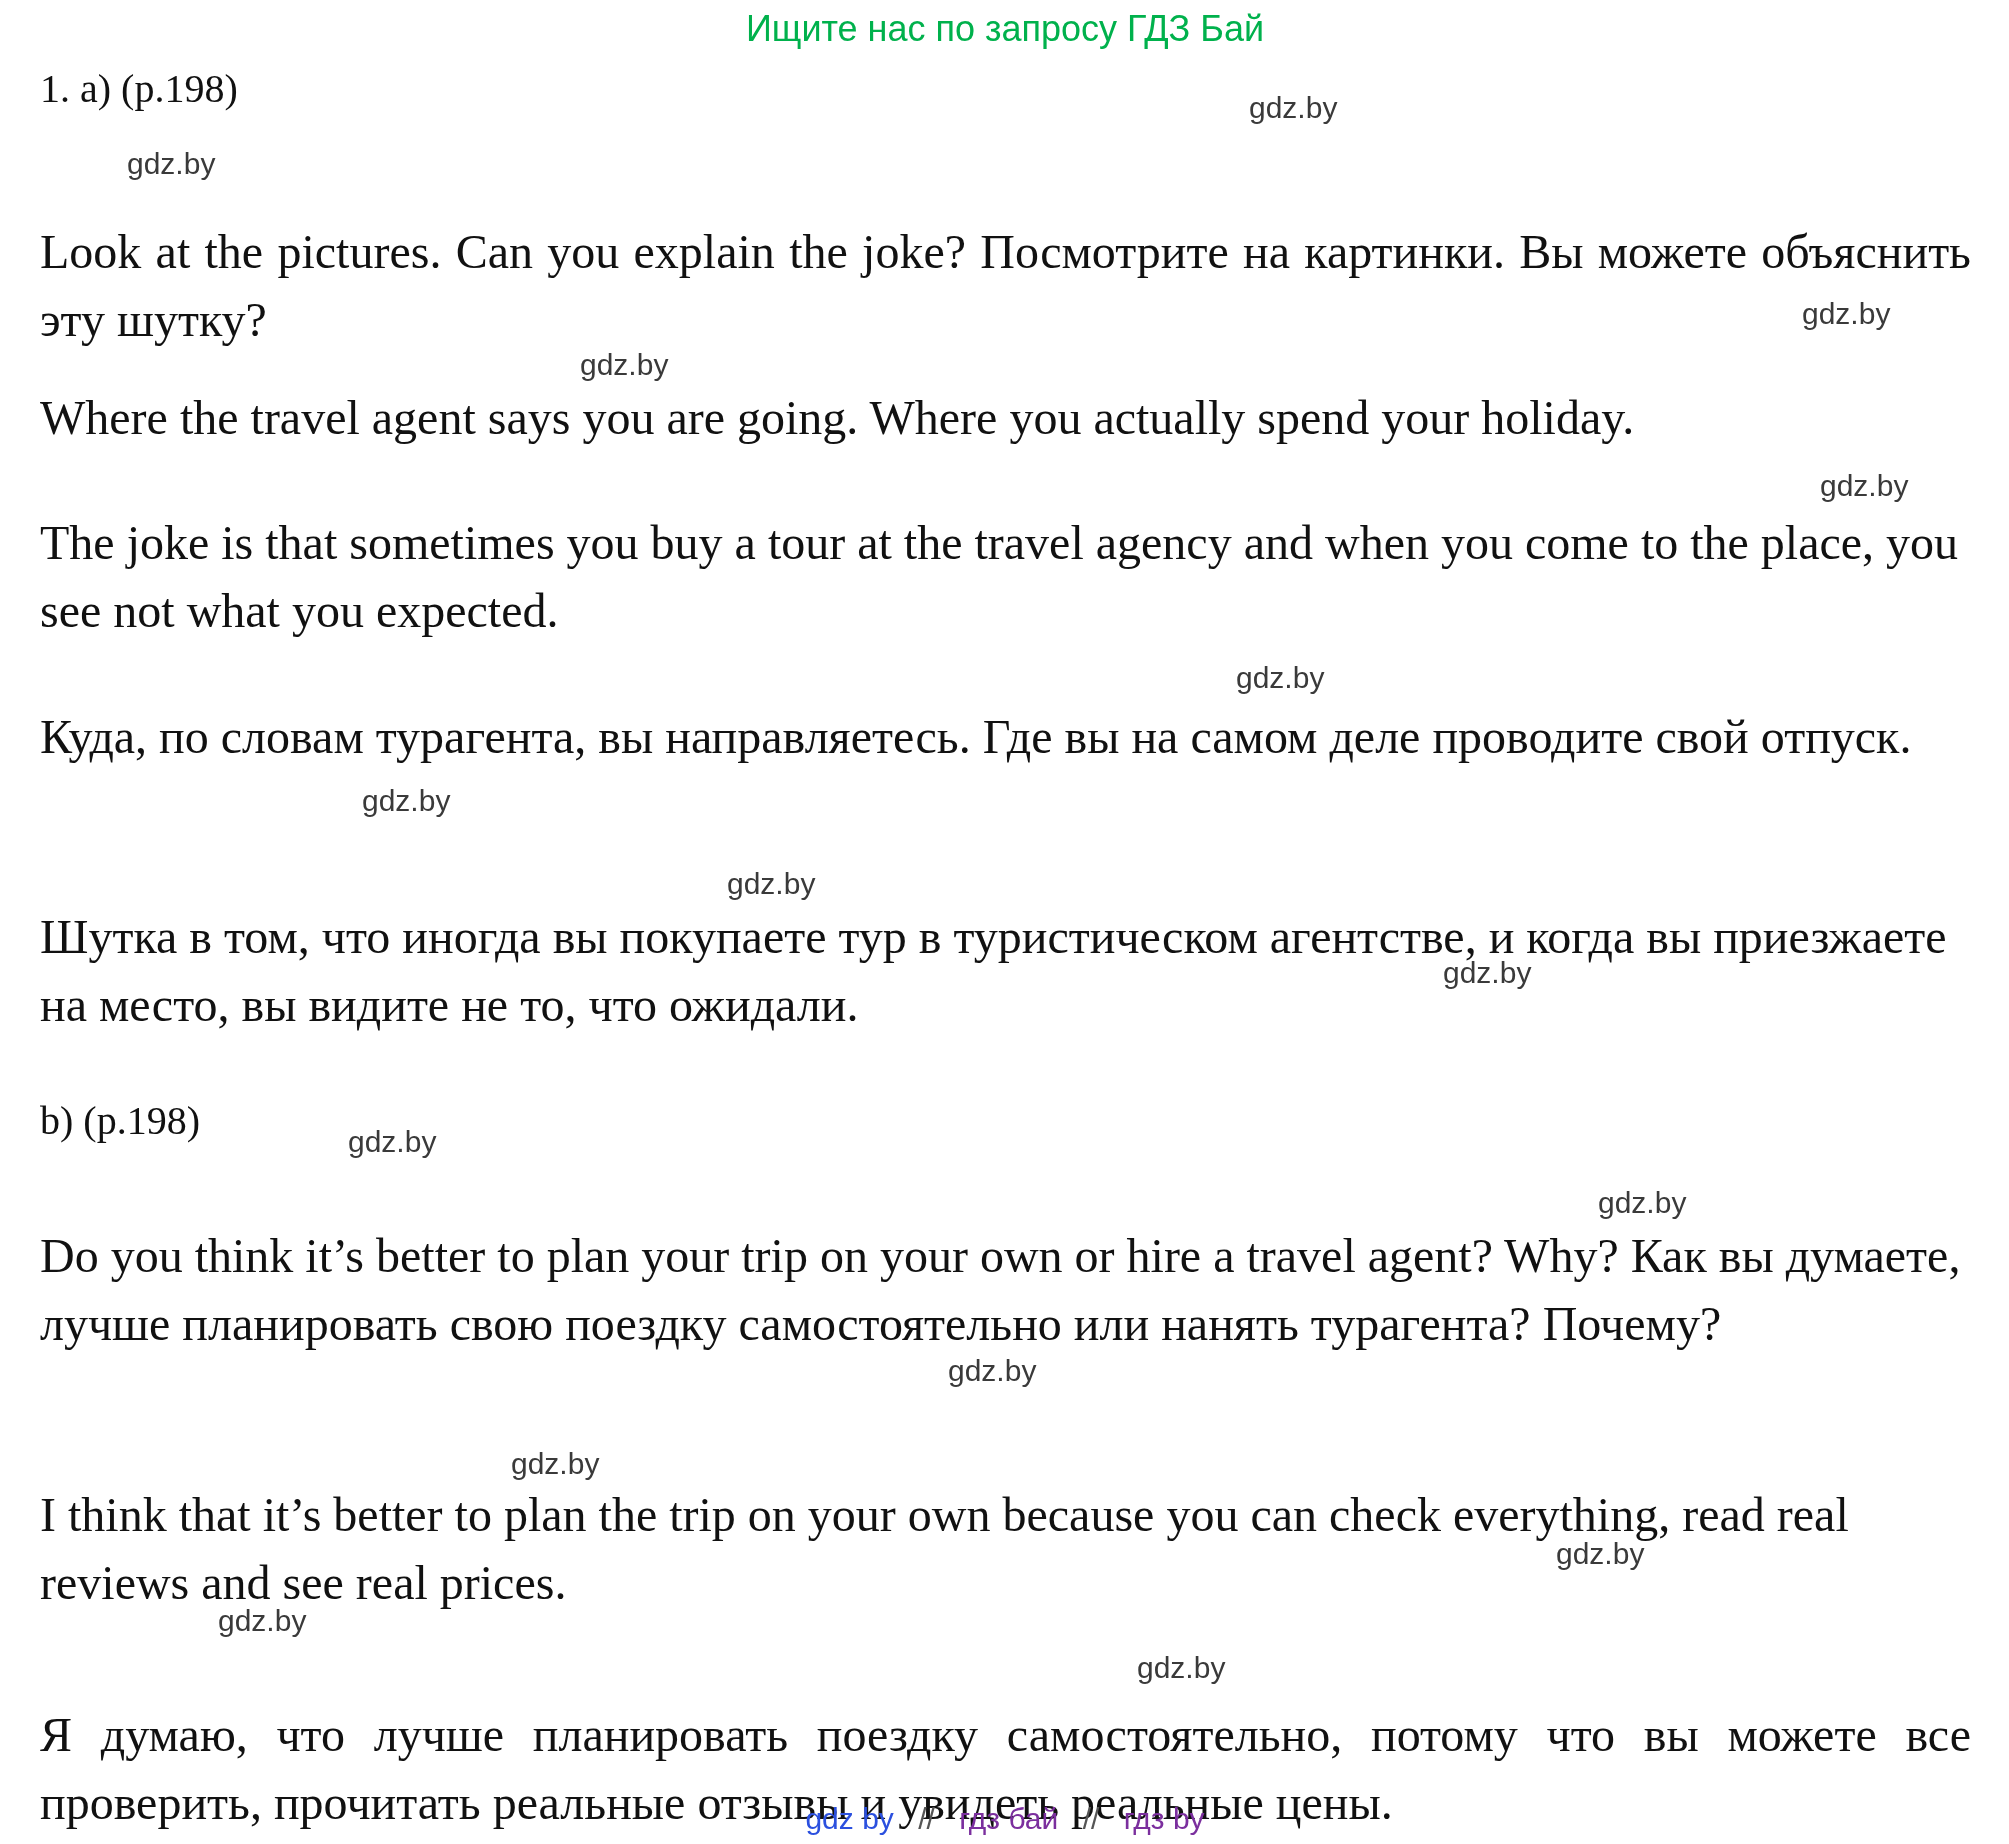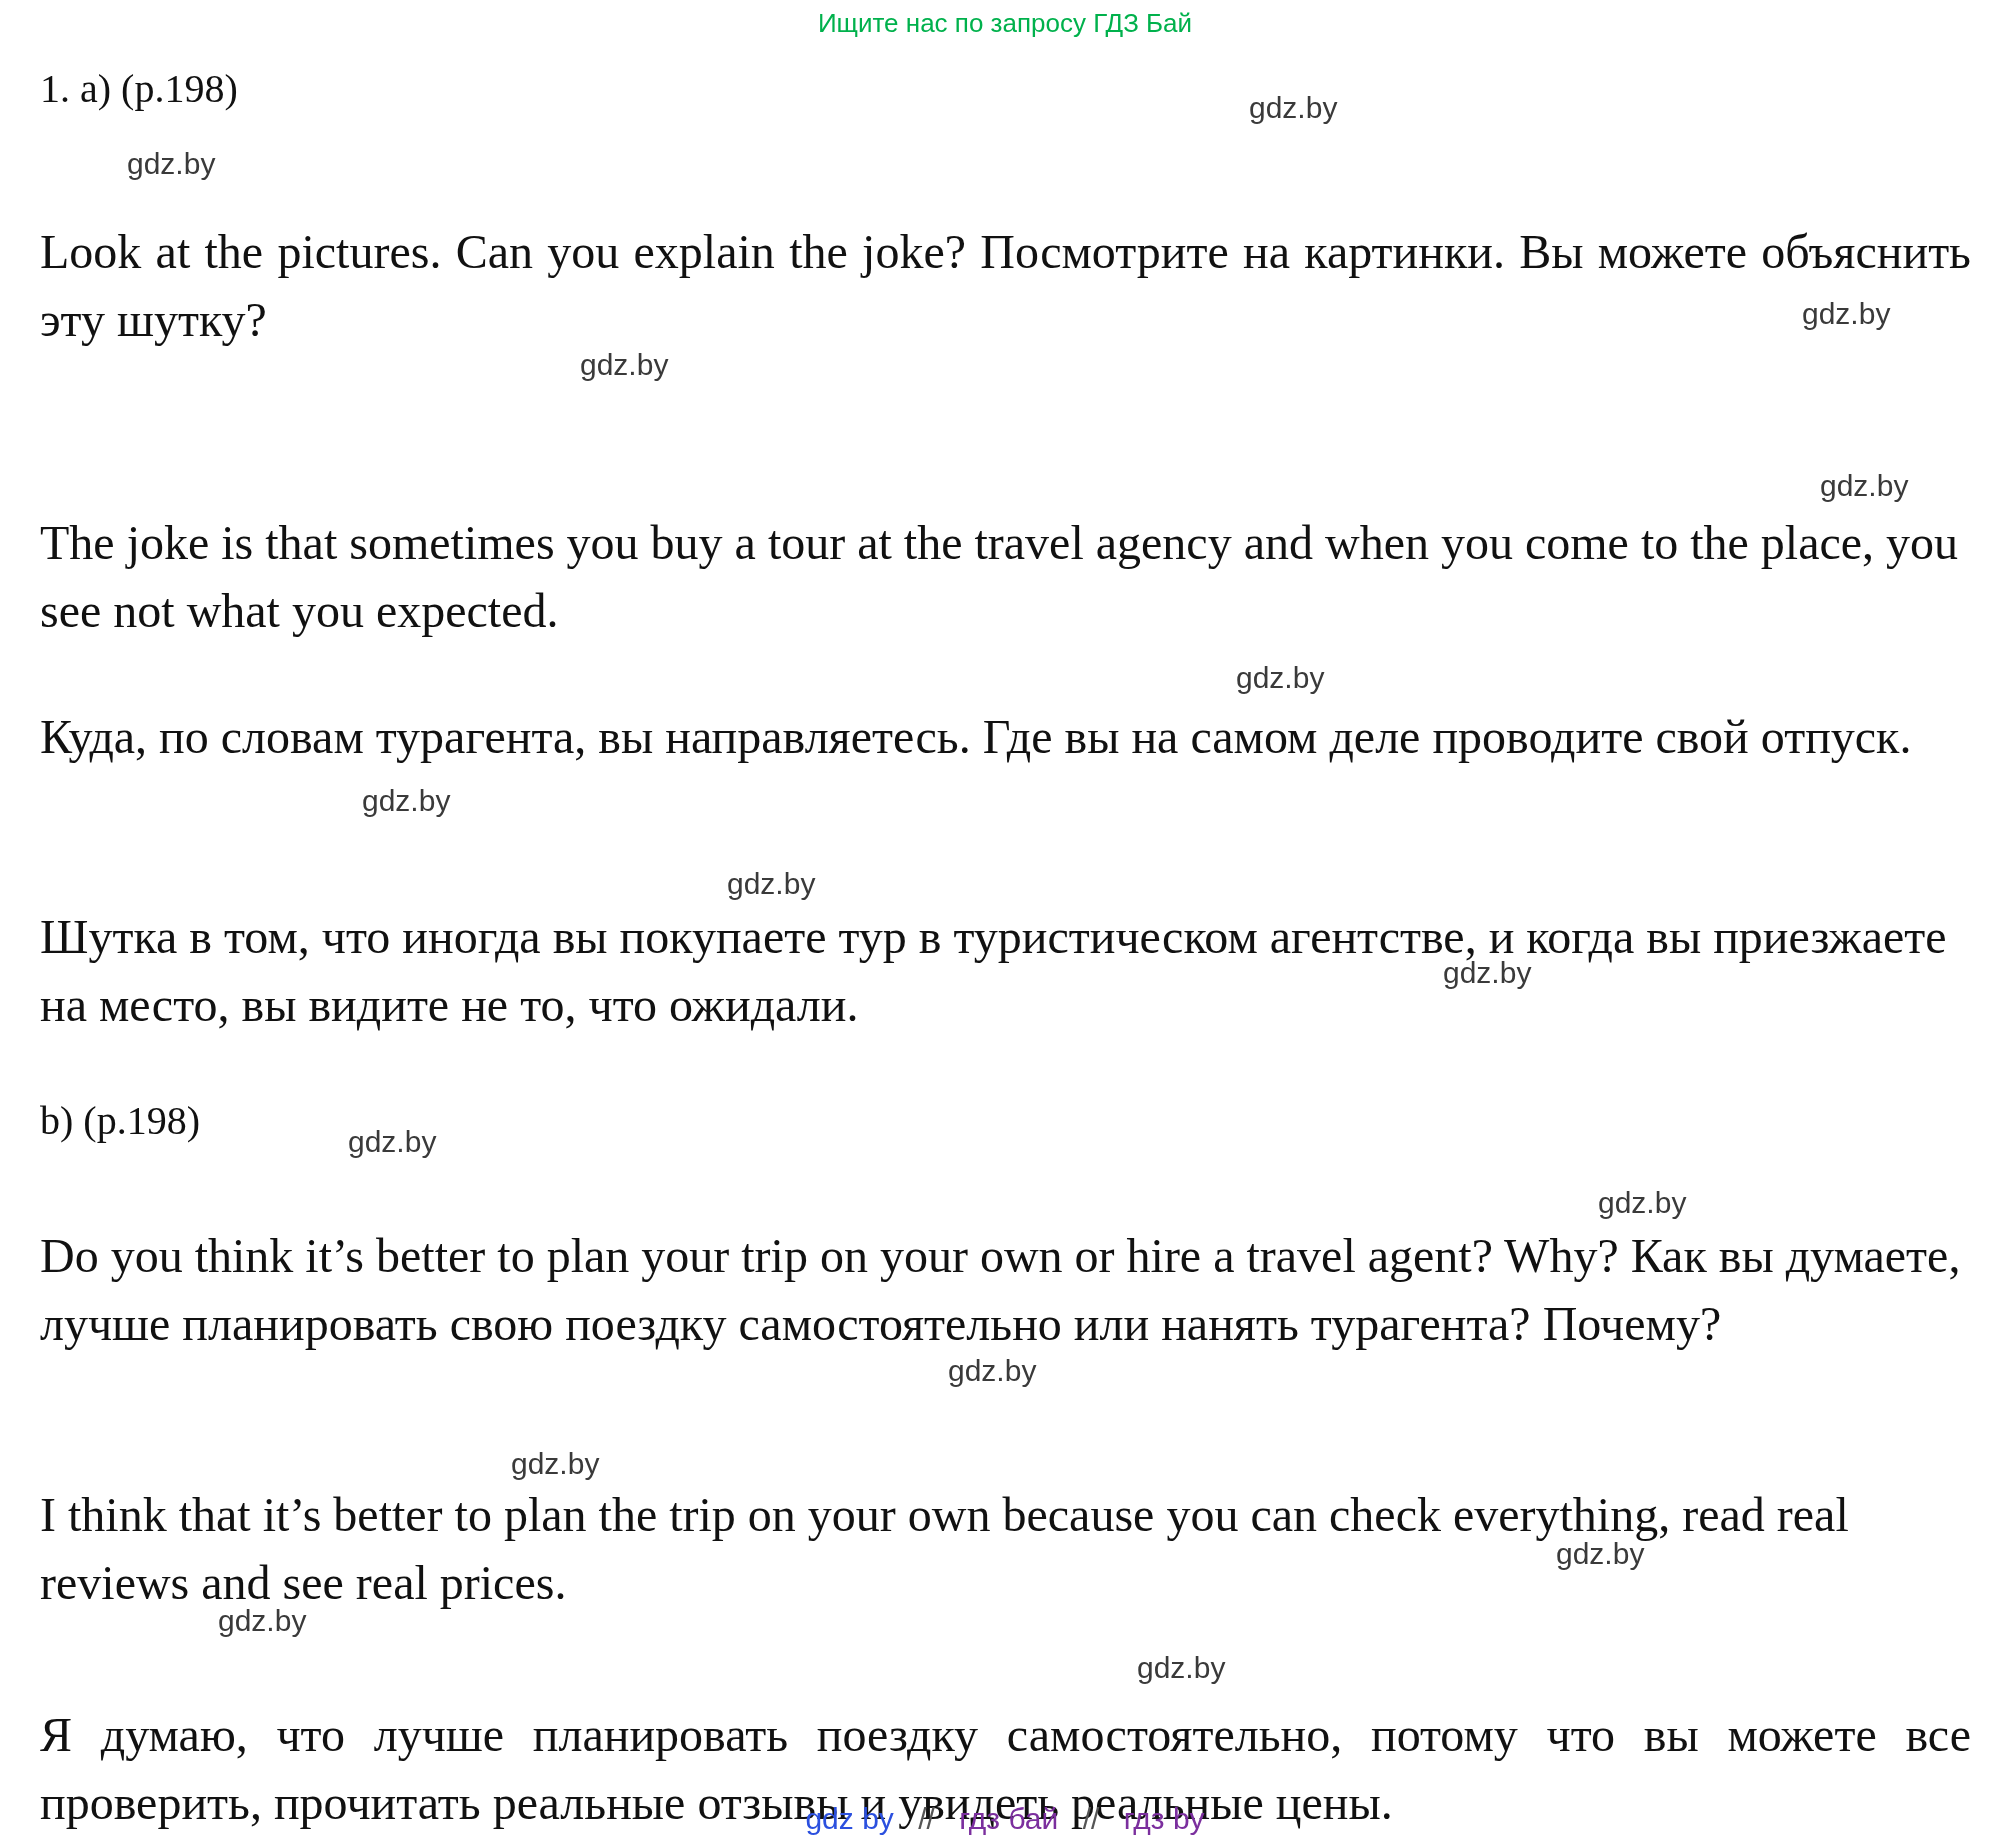--- a/index.html
+++ b/index.html
@@ -10,21 +10,21 @@
     height:1844px;
     background:#ffffff;
     overflow:hidden;
     font-family:"Liberation Serif","DejaVu Serif",serif;
     color:var(--text-black,#111111);
   }
   .notice {
     position:absolute; left:0; right:0; top:8px;
     text-align:center;
     font-family:"Liberation Sans","DejaVu Sans",sans-serif;
-    font-size:26px;
+    font-size:36px;
     color:var(--notice-green,#00B14C);
   }
   .heading {
     position:absolute; left:40px;
     font-size:40px; font-weight:400; line-height:63px;
     white-space:nowrap;
   }
   .h-a { top:57px; }
   .h-b { top:1089px; }
   .para {
@@ -53,20 +53,21 @@
 <body>
 
 <div class="page">
 
   <div class="notice">Ищите нас по запросу ГДЗ Бай</div>
 
   <h1 class="heading h-a">1. a) (p.198)</h1>
 
   <p class="para justify" style="top:190px">Look at the pictures. Can you explain the joke? Посмотрите на картинки. Вы можете объяснить эту шутку?</p>
 
+  <p class="para" style="top:384px">Where the travel agent says you are going. Where you actually spend your holiday.</p>
 
   <p class="para" style="top:509px">The joke is that sometimes you buy a tour at the travel agency and when you come to the place, you see not what you expected.</p>
 
   <p class="para" style="top:703px">Куда, по словам турагента, вы направляетесь. Где вы на самом деле проводите свой отпуск.</p>
 
   <p class="para" style="top:903px">Шутка в том, что иногда вы покупаете тур в туристическом агентстве, и когда вы приезжаете на место, вы видите не то, что ожидали.</p>
 
   <h2 class="heading h-b">b) (p.198)</h2>
 
   <p class="para" style="top:1222px">Do you think it’s better to plan your trip on your own or hire a travel agent? Why? Как вы думаете, лучше планировать свою поездку самостоятельно или нанять турагента? Почему?</p>

